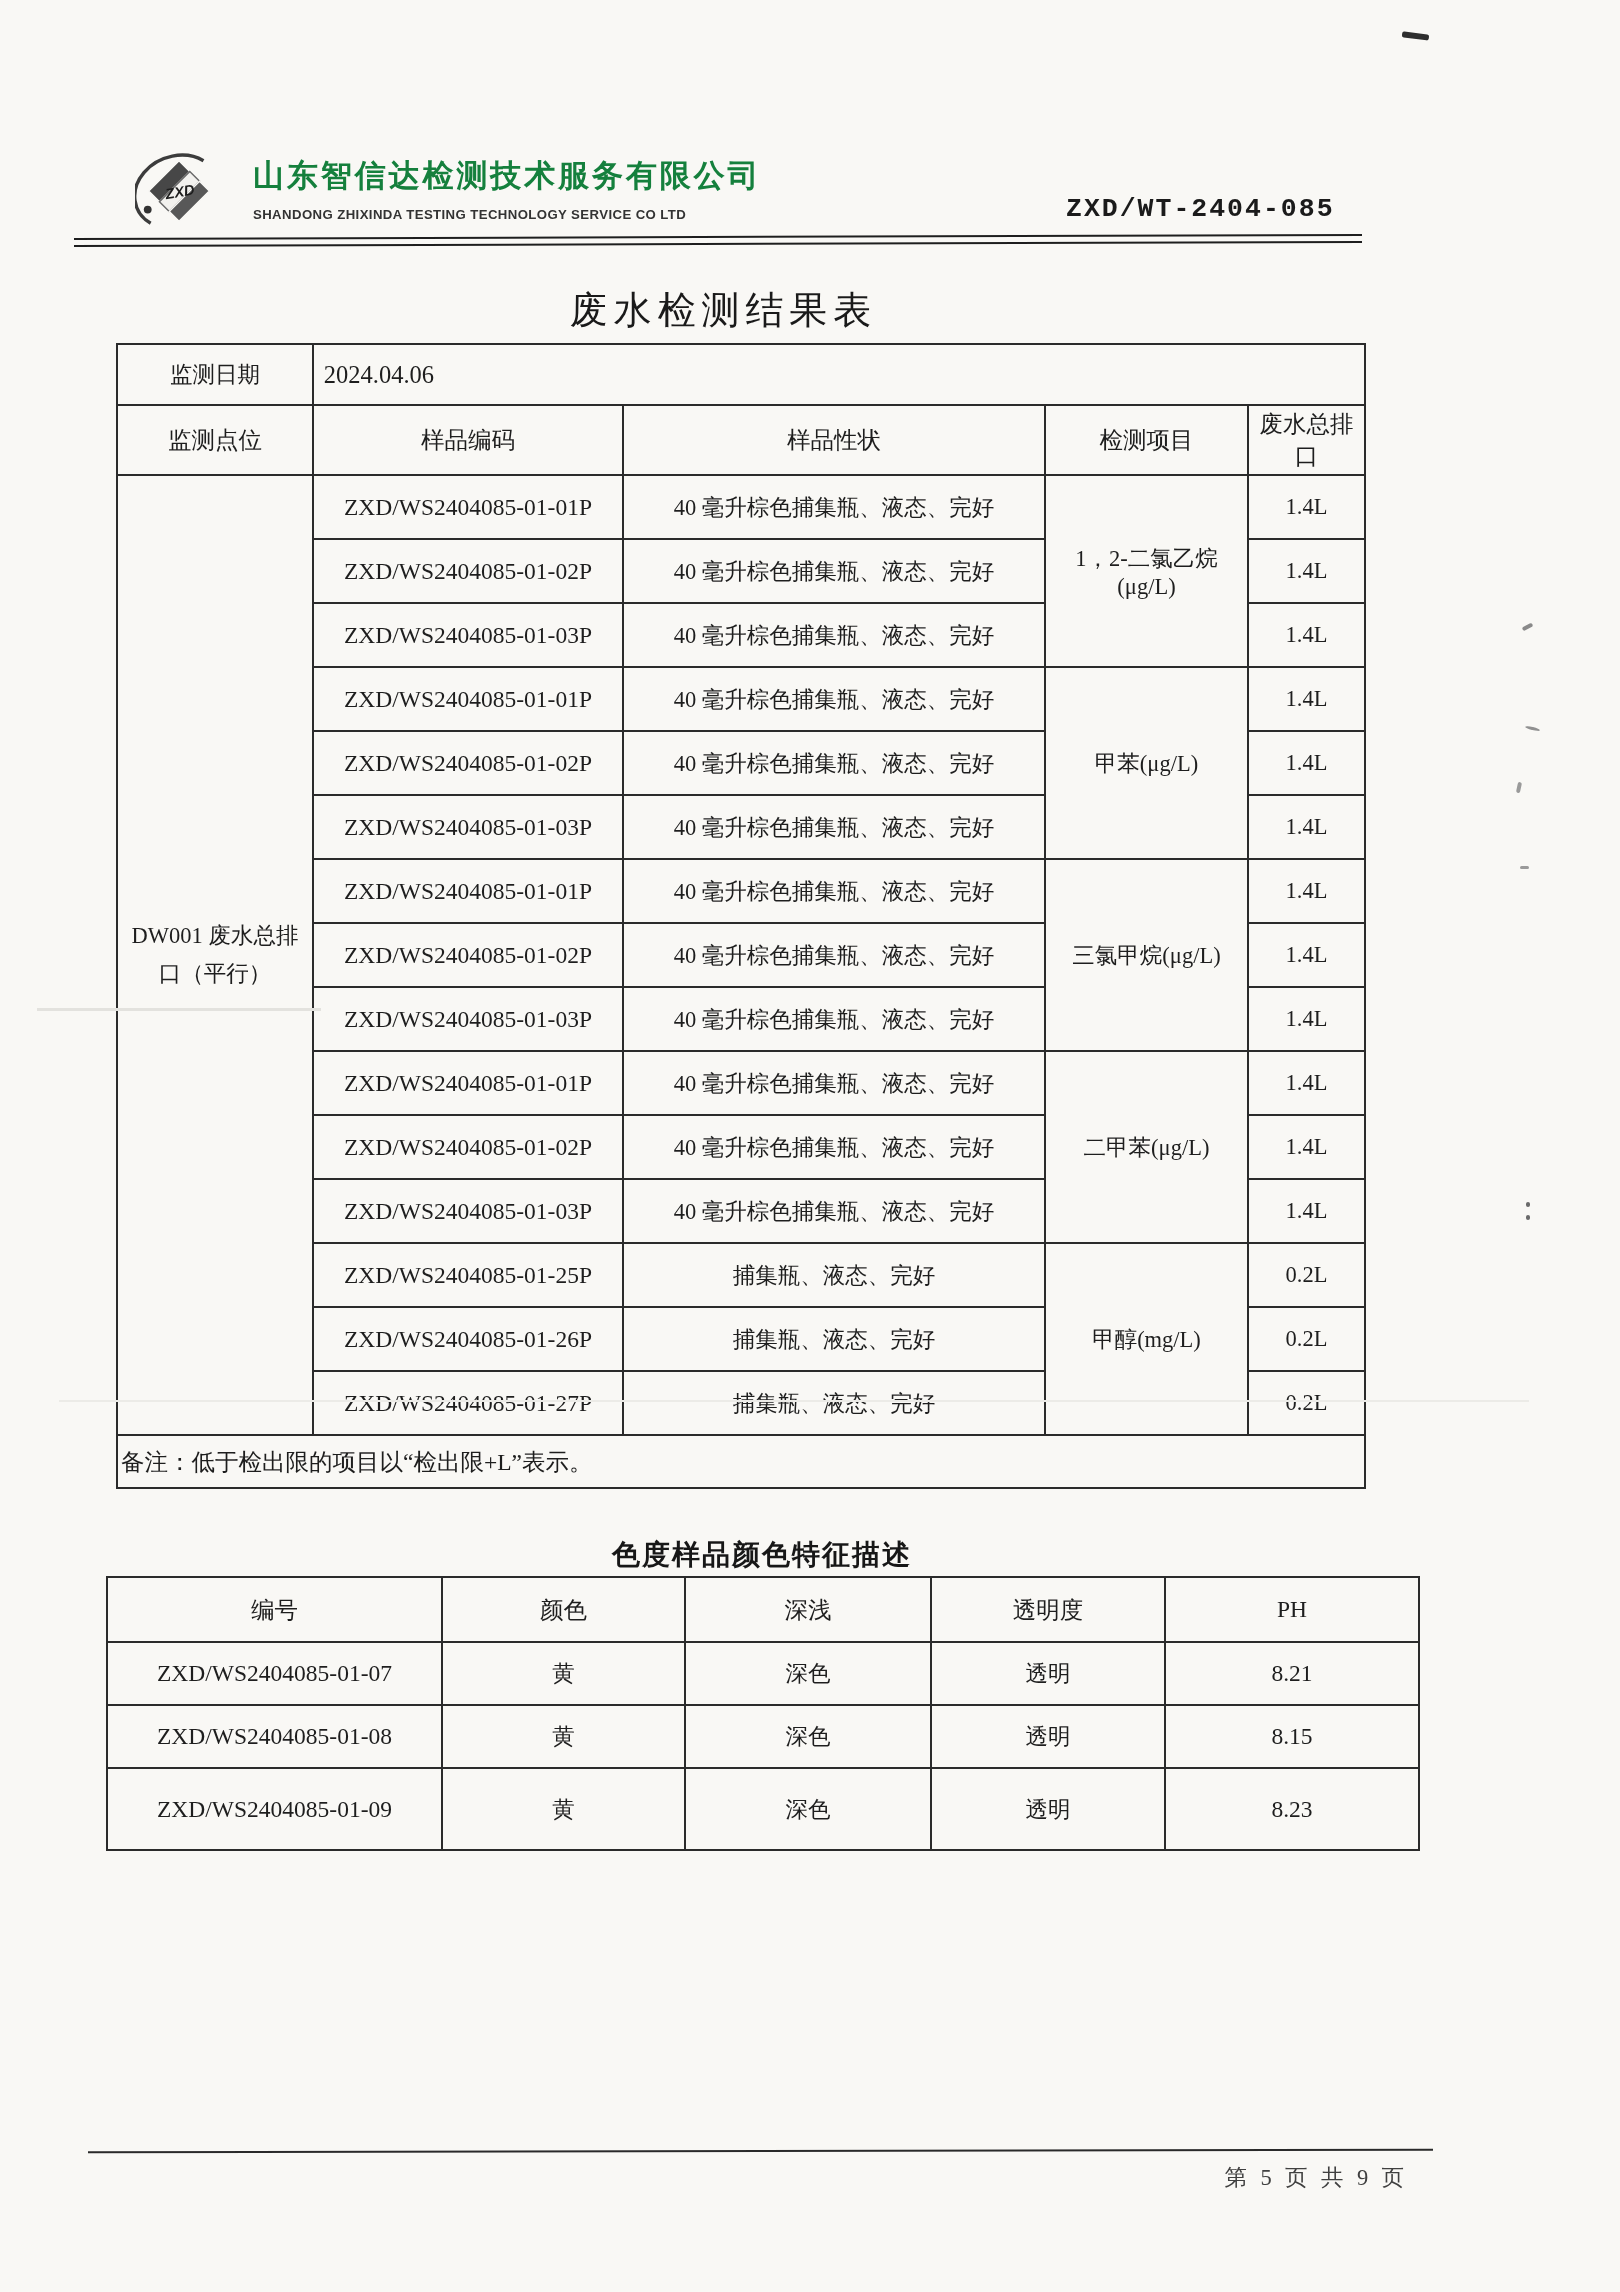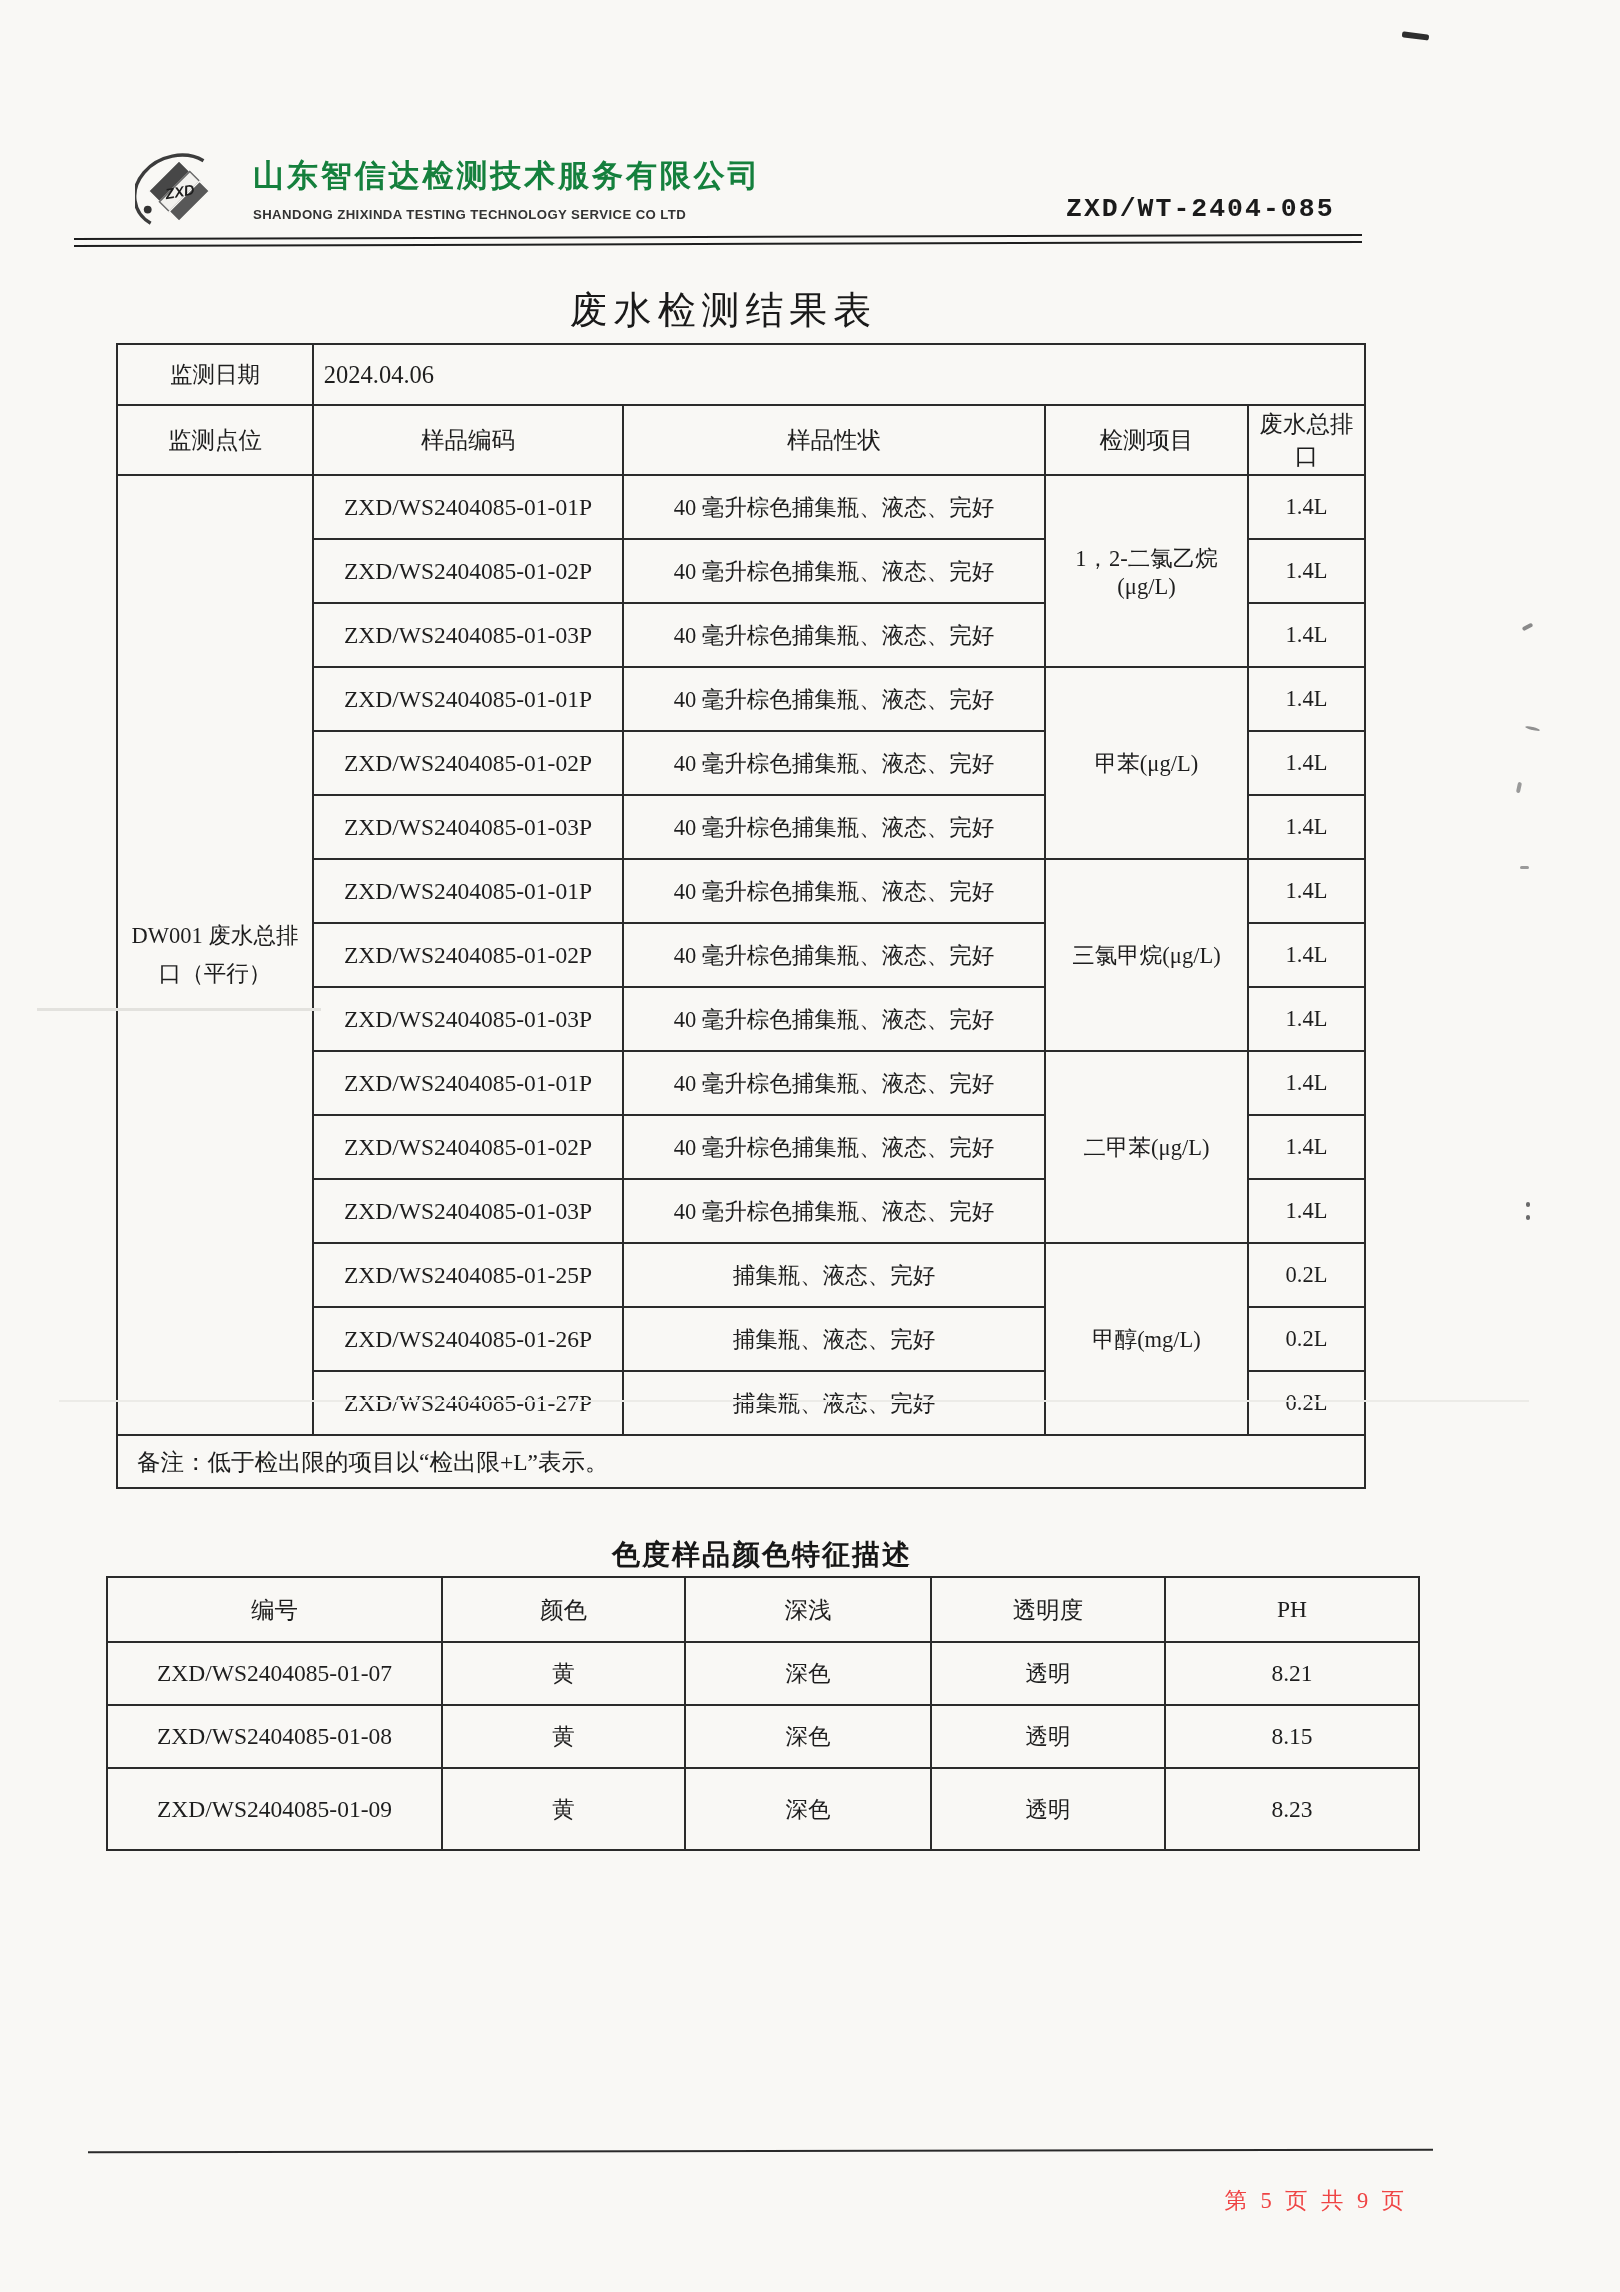--- a/index.html
+++ b/index.html
@@ -19,27 +19,27 @@
   .sub-title{position:absolute;left:106px;top:1536px;width:1312px;text-align:center;font-size:28px;font-weight:bold;letter-spacing:2px;color:#171717;}
 
   
   table{border-collapse:collapse;table-layout:fixed;}
   td{border:2px solid #2b2b2b;text-align:center;vertical-align:middle;font-size:22.5px;color:#1e1e1e;padding:2px 7.8px;overflow:hidden;}
   .main-table{position:absolute;left:116px;top:343px;width:1248px;border:2.9px solid #262626;}
   .color-table{position:absolute;left:106px;top:1576px;width:1312px;border:2.9px solid #262626;}
   .code-cell{font-size:23.5px;}
   td.date-val{text-align:left;padding-left:9.8px;font-size:24.5px;}
   .site-cell{line-height:1.7;}
-  .note-cell{text-align:left;padding-left:19px;font-size:23.5px;}
+  .note-cell{text-align:left;padding-left:3px;font-size:23.5px;}
   .hdr{font-size:23.5px;}
   .ph-val{font-size:23.5px;}
 
   
   .foot-rule{position:absolute;left:88px;top:2150px;width:1345px;height:0;border-top:2.9px solid #2a2a2a;transform:rotate(-0.1deg);}
-  .foot-page{position:absolute;left:1059px;top:2162px;width:349px;text-align:right;font-size:22.5px;letter-spacing:3.9px;color:#ef4444;margin-top:23px;}
+  .foot-page{position:absolute;left:1059px;top:2162px;width:349px;text-align:right;font-size:22.5px;letter-spacing:3.9px;color:#404040;}
 
   
   .art{position:absolute;background:#555;border-radius:2px;}
   .streak{position:absolute;background:#e3e2de;}
 </style>
 </head>
 <body>
 
 <div class="page">
 

